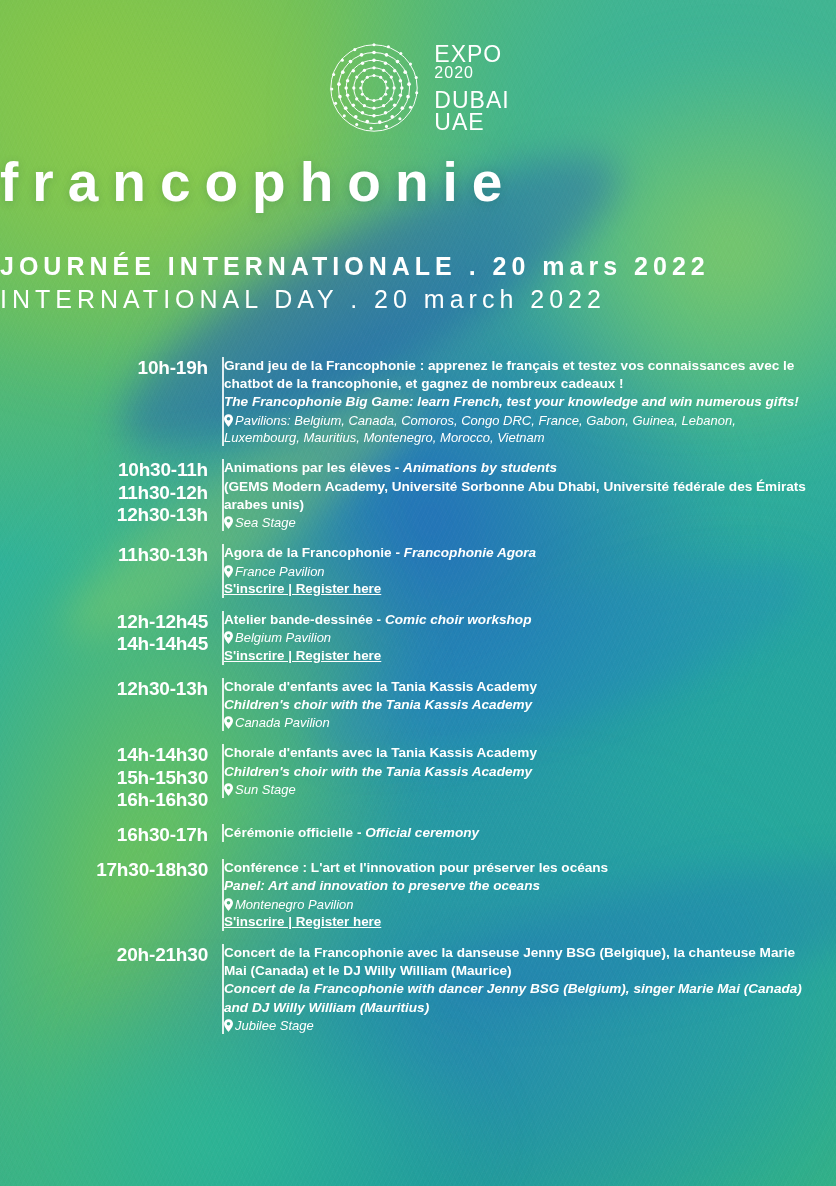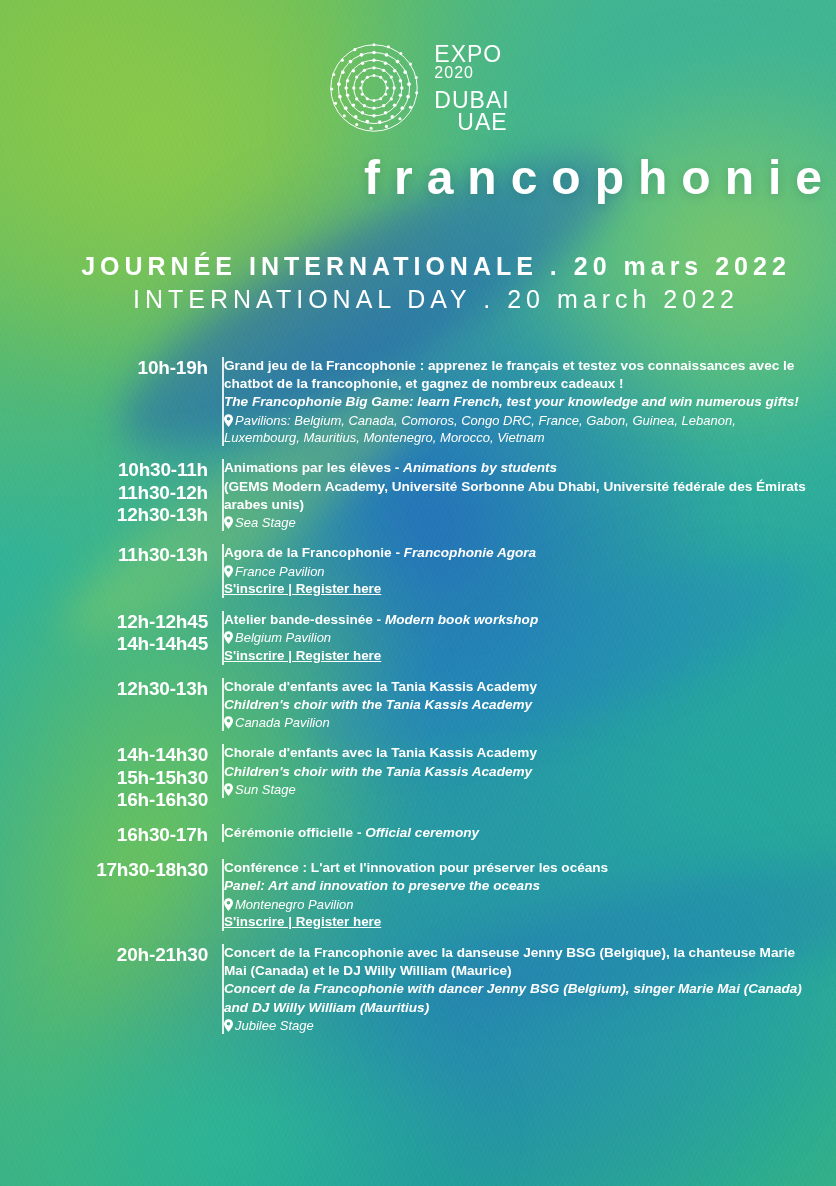--- a/index.html
+++ b/index.html
@@ -83,41 +83,39 @@
   }
   .logo-mark { width: 96px; height: 96px; }
   .logo-text {
     color: #fff;
     line-height: 0.96;
     letter-spacing: 1px;
   }
   .logo-text .l1 { font-size: 23px; font-weight: 400; }
   .logo-text .l2 { font-size: 16px; font-weight: 400; }
   .logo-text .l3 { font-size: 23px; font-weight: 300; margin-top: 8px; }
-  .logo-text .l4 { font-size: 23px; font-weight: 300; margin-left: 23px; }
+  .logo-text .l4 { font-size: 23px; font-weight: 300; }
 
   
   .title {
     position: absolute;
     left: 0; right: 0;
     top: 150px;
-    text-align: right;
-    font-size: 48px;
+    text-align: left;
+    font-size: 55px;
     font-weight: 700;
     letter-spacing: 14px;
     color: #ffffff;
     text-shadow: 0 2px 10px rgba(0,60,60,.18);
   }
   .subtitle1, .subtitle2 {
     position: absolute;
     left: 0; right: 0;
-    text-align: center;
     color: #fff;
     font-weight: 700;
-    margin-left: 36px;
   }
   .subtitle1 {
     top: 252px;
     font-size: 25px;
     letter-spacing: 5px;
   }
   .subtitle2 {
     top: 285px;
     font-size: 25px;
     letter-spacing: 5px;
@@ -338,21 +336,21 @@
               </svg><span>France Pavilion</span>
           </div>
           <div class="register">S'inscrire | Register here</div>
         </div>
       </div>
 
       <div class="row">
         <div class="time" style="white-space:pre-line">12h-12h45
 14h-14h45</div>
         <div class="desc">
-          <div><span class="fr">Atelier bande-dessinée - </span><span class="en">Modern book workshop</span></div>
+          <div><span class="fr">Atelier bande-dessinée - </span><span class="en">Comic choir workshop</span></div>
           <div class="venue">
             <svg class="pin" viewBox="0 0 10 14">
                 <path d="M5 0C2.2 0 0 2.2 0 5c0 3.7 5 9 5 9s5-5.3 5-9c0-2.8-2.2-5-5-5zm0 7a2 2 0 110-4 2 2 0 010 4z" fill="#ffffff"></path>
               </svg><span>Belgium Pavilion</span>
           </div>
           <div class="register">S'inscrire | Register here</div>
         </div>
       </div>
 
       <div class="row">

